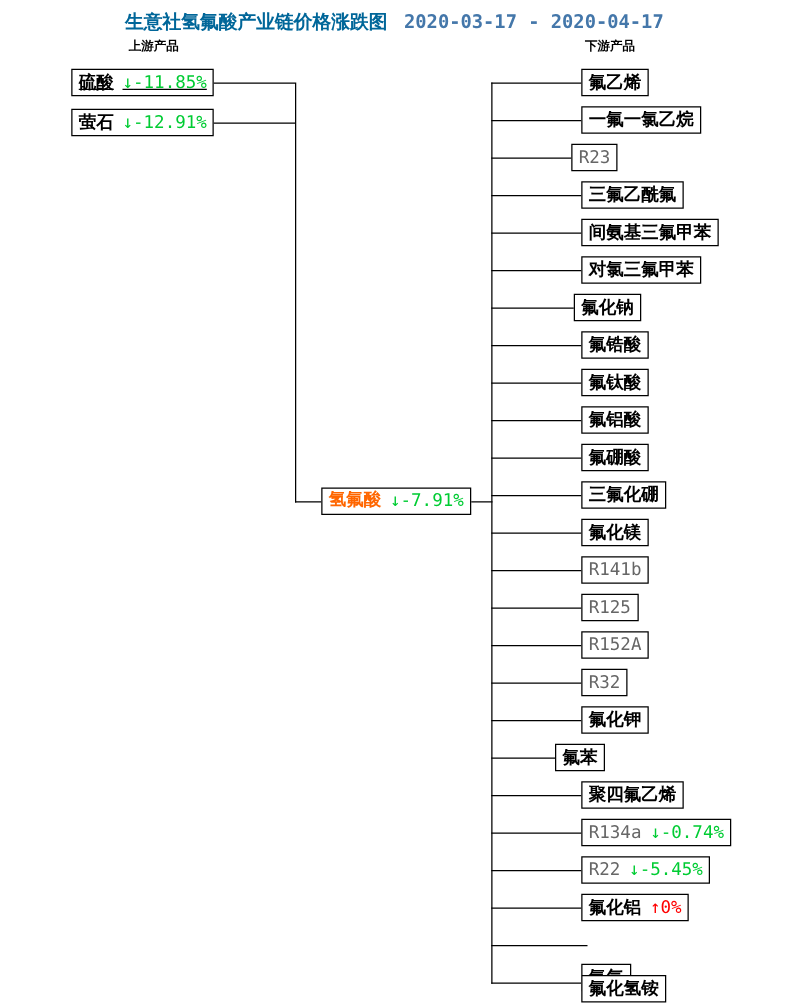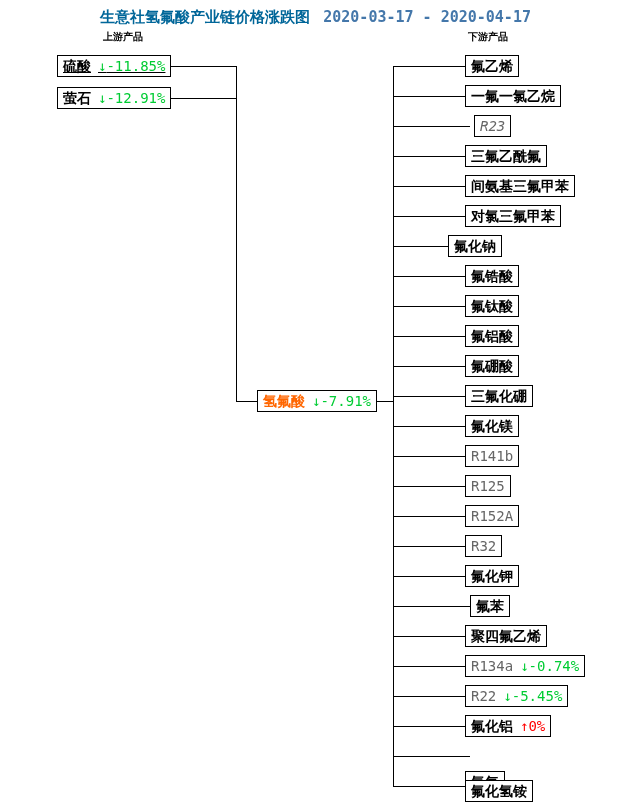--- a/index.html
+++ b/index.html
@@ -30,21 +30,21 @@
     border:1px solid #000000;background:#ffffff;
     display:flex;align-items:center;
     padding:0 5px;white-space:nowrap;
     font-size:14px;line-height:20px;
   }
   .node .cname{color:#000000;font-weight:bold;}
   .node .code{color:#666666;font-family:"DejaVu Sans Mono","Liberation Mono",monospace;font-weight:normal;}
   .node .chg{margin-left:7px;font-family:"DejaVu Sans Mono","Liberation Mono",monospace;}
   .node .chg.down{color:#00cc33;}
   .node .chg.up{color:#ff0000;}
-  .node.center .cname{color:#ff6600;}
+  .node.center .cname{color:#ff6600;font-family:Liberation Serif, serif;}
 </style>
 </head>
 <body>
 
 <div id="stage">
   <div class="title">
     <span class="cn">生意社氢氟酸产业链价格涨跌图</span>
     <span class="date">2020-03-17 - 2020-04-17</span>
   </div>
   <div class="col-header" id="hdr-up">上游产品</div>
@@ -69,37 +69,37 @@
       <div class="vline" style="left: 393px; top: 66px; height: 721px;"></div>
       <div class="hline" style="left: 393px; top: 66px; width: 77px;"></div>
       <div class="node" style="left: 465px; top: 55px;">
         <span class="cname">氟乙烯</span>
       </div>
       <div class="hline" style="left: 393px; top: 96px; width: 77px;"></div>
       <div class="node" style="left: 465px; top: 85px; text-align: center;">
         <span class="cname">一氟一氯乙烷</span>
       </div>
       <div class="hline" style="left: 393px; top: 126px; width: 77px;"></div>
-      <div class="node" style="left: 474px; top: 115px; font-style: italic;">
+      <div class="node" style="left: 457px; top: 115px;">
         <span class="code">R23</span>
       </div>
       <div class="hline" style="left: 393px; top: 156px; width: 77px;"></div>
       <div class="node" style="left: 465px; top: 145px;">
         <span class="cname">三氟乙酰氟</span>
       </div>
       <div class="hline" style="left: 393px; top: 186px; width: 77px;"></div>
       <div class="node" style="left: 465px; top: 175px;">
         <span class="cname">间氨基三氟甲苯</span>
       </div>
       <div class="hline" style="left: 393px; top: 216px; width: 77px;"></div>
       <div class="node" style="left: 465px; top: 205px;">
         <span class="cname">对氯三氟甲苯</span>
       </div>
       <div class="hline" style="left: 393px; top: 246px; width: 77px;"></div>
-      <div class="node" style="left: 448px; top: 235px;">
+      <div class="node" style="left: 459px; top: 235px;">
         <span class="cname">氟化钠</span>
       </div>
       <div class="hline" style="left: 393px; top: 276px; width: 77px;"></div>
       <div class="node" style="left: 465px; top: 265px;">
         <span class="cname">氟锆酸</span>
       </div>
       <div class="hline" style="left: 393px; top: 306px; width: 77px;"></div>
       <div class="node" style="left: 465px; top: 295px;">
         <span class="cname">氟钛酸</span>
       </div>
@@ -133,21 +133,21 @@
       </div>
       <div class="hline" style="left: 393px; top: 546px; width: 77px;"></div>
       <div class="node" style="left: 465px; top: 535px;">
         <span class="code">R32</span>
       </div>
       <div class="hline" style="left: 393px; top: 576px; width: 77px;"></div>
       <div class="node" style="left: 465px; top: 565px;">
         <span class="cname">氟化钾</span>
       </div>
       <div class="hline" style="left: 393px; top: 606px; width: 77px;"></div>
-      <div class="node" style="left: 470px; top: 595px; justify-content: flex-end;">
+      <div class="node" style="left: 444px; top: 595px; justify-content: flex-end;">
         <span class="cname">氟苯</span>
       </div>
       <div class="hline" style="left: 393px; top: 636px; width: 77px;"></div>
       <div class="node" style="left: 465px; top: 625px;">
         <span class="cname">聚四氟乙烯</span>
       </div>
       <div class="hline" style="left: 393px; top: 666px; width: 77px;"></div>
       <div class="node" style="left: 465px; top: 655px;">
         <span class="code">R134a</span>
         <span class="chg down"><span>↓</span><span>-0.74%</span></span>

